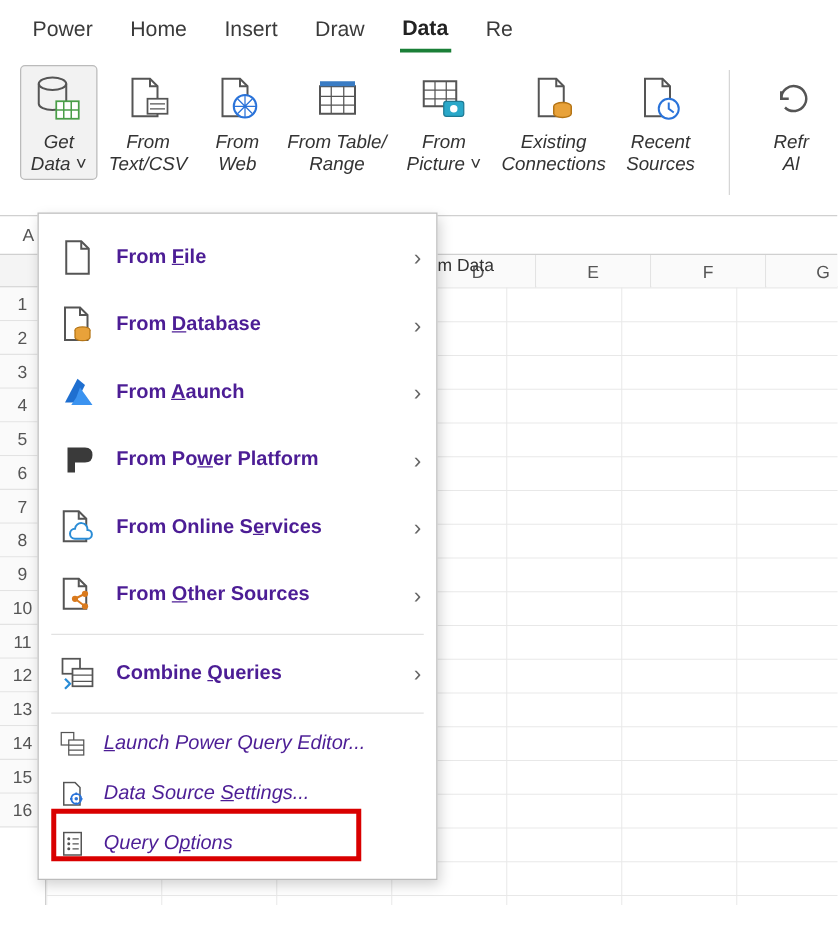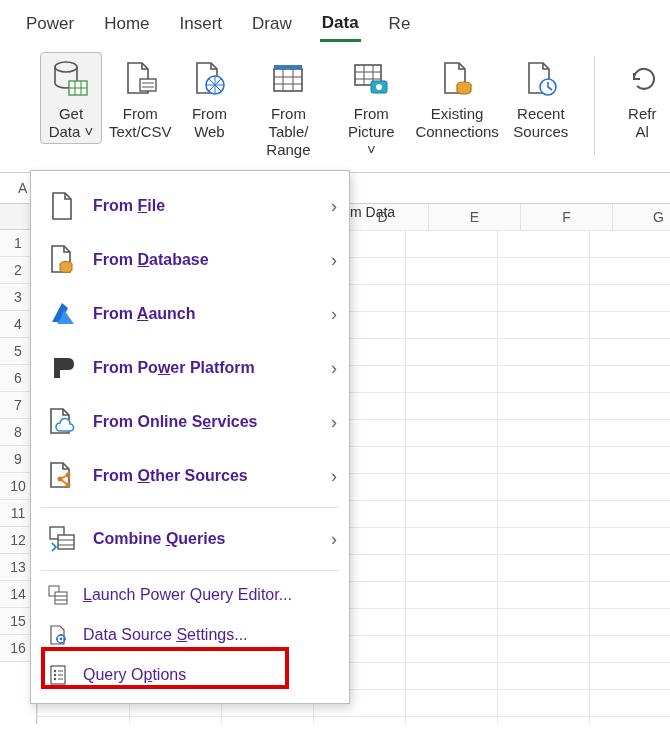--- a/index.html
+++ b/index.html
@@ -30,24 +30,25 @@
   }
   .tab.active {
     font-weight: 600;
     border-bottom: 3px solid #1a7f37;
     color: #222;
   }
   
   .ribbon {
     display: flex;
     align-items: flex-start;
-    padding: 8px 0 0 40px;
+    padding: 8px 0 0 16px;
     height: 128px;
     gap: 10px;
     position: relative;
+    font-style: italic;
   }
   .ribbon-group {
     display: flex;
     flex-direction: row;
     align-items: flex-start;
     gap: 2px;
   }
   .ribbon-btn {
     display: flex;
     flex-direction: column;
@@ -154,21 +155,21 @@
     font-size: 16px;
   }
   .menu-item {
     display: flex;
     align-items: center;
     height: 54px;
     padding: 0 12px 0 16px;
     cursor: pointer;
     position: relative;
   }
-  .menu-item.short { height: 40px; }
+  .menu-item.short { height: 40px; font-style: italic; }
   .menu-item .mi-icon {
     width: 32px; height: 32px;
     display: flex; align-items: center; justify-content: center;
     margin-right: 14px;
     flex-shrink: 0;
   }
   .menu-item .mi-text { flex: 1; color: #4c1d95; }
   .menu-item .mi-text b { font-weight: 700; }
   .menu-item .chev {
     color: #666; font-size: 18px;

